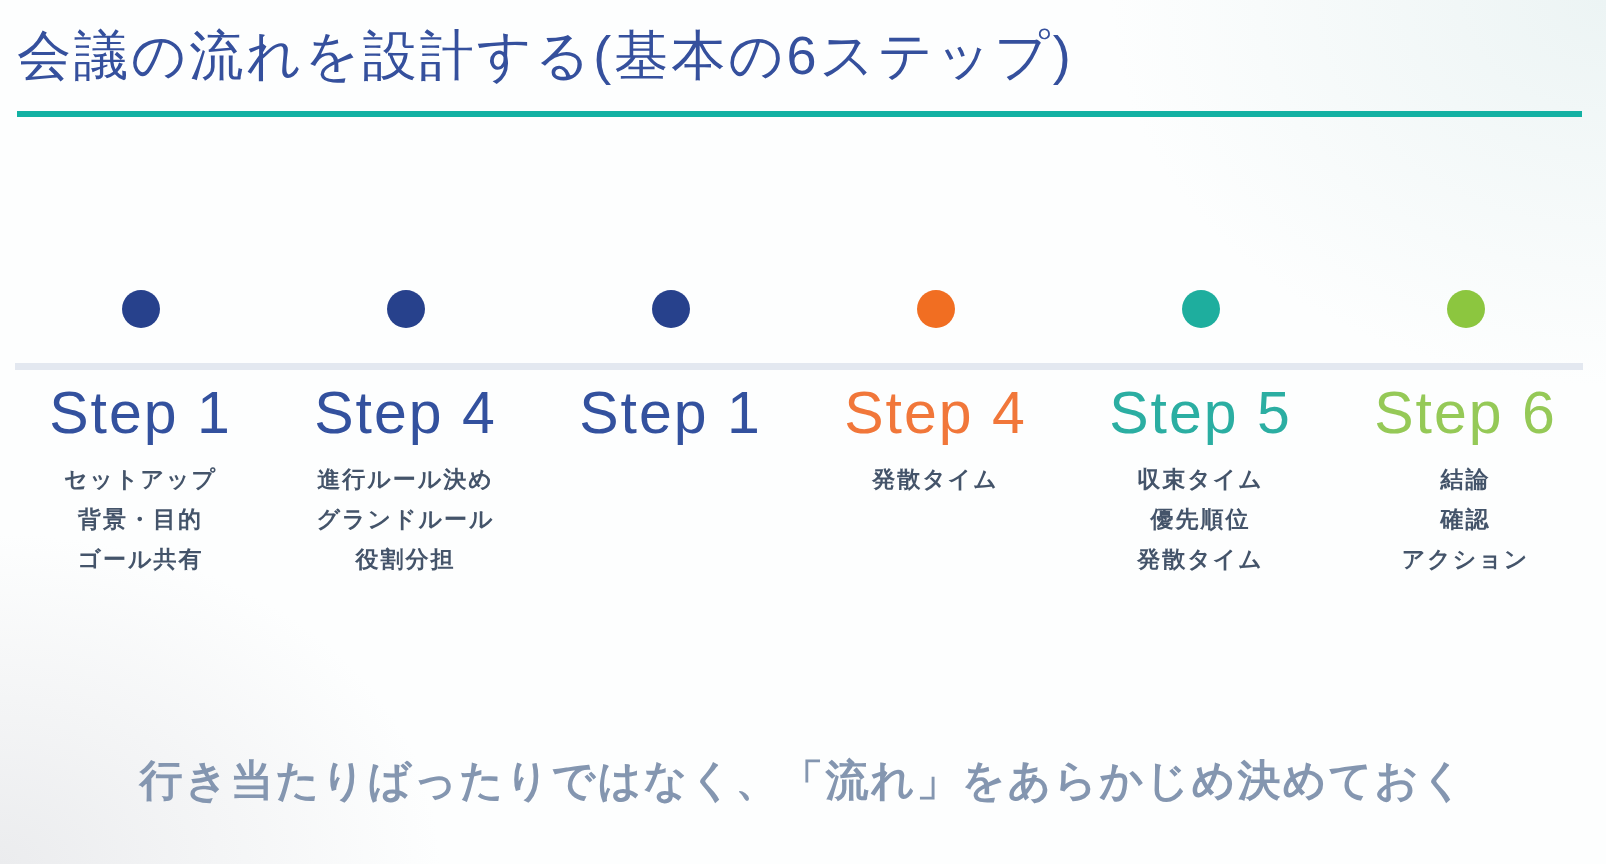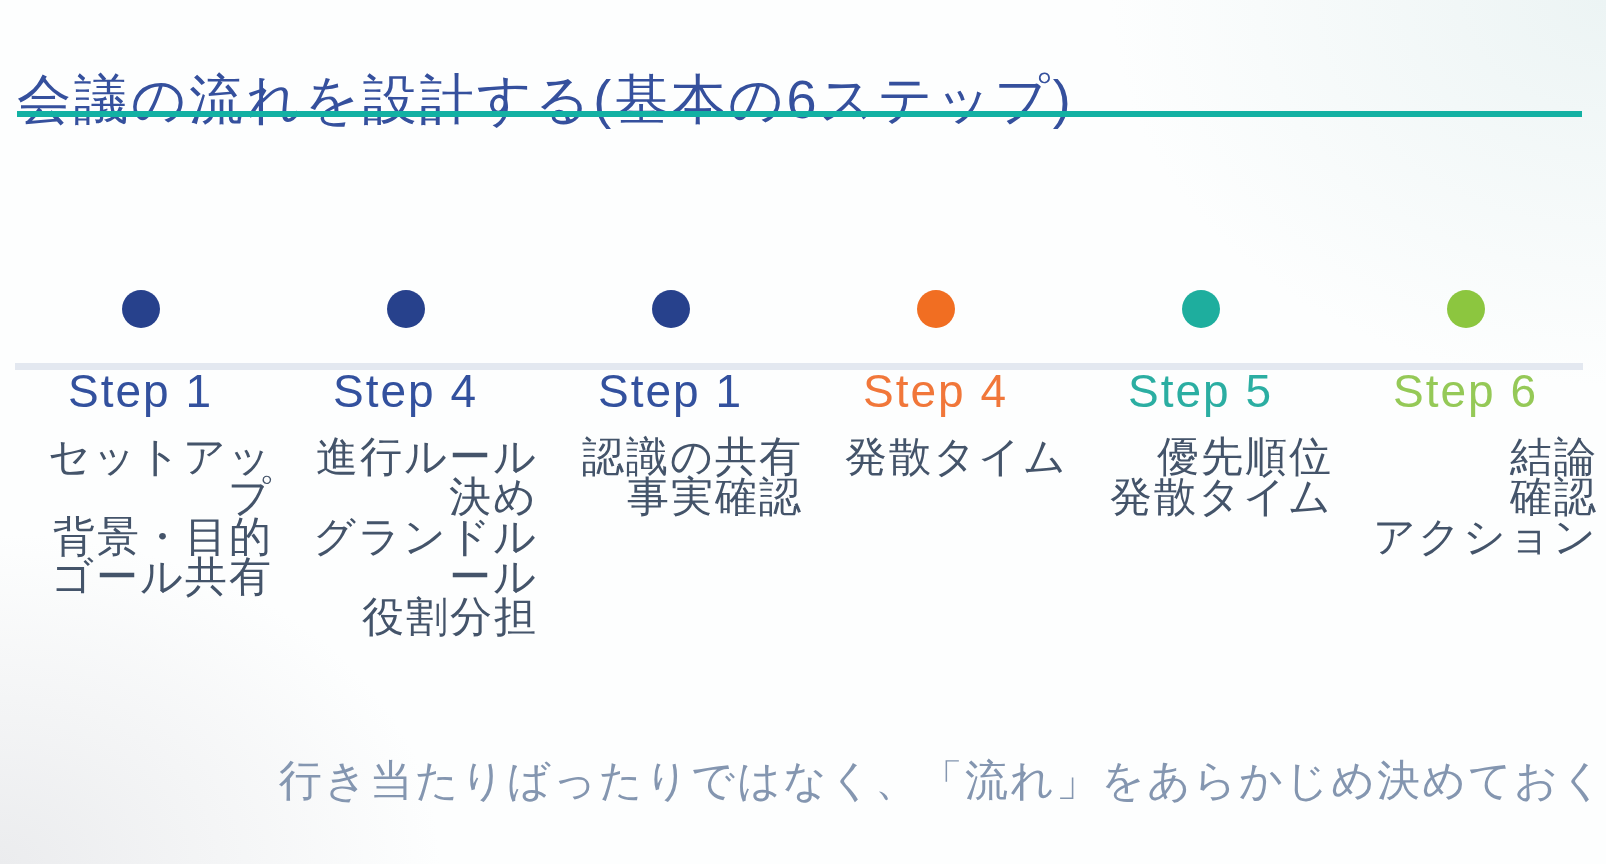--- a/index.html
+++ b/index.html
@@ -11,53 +11,53 @@
     position: relative;
     width: 1606px; height: 864px;
     background:
       radial-gradient(ellipse 900px 700px at 100% 0%, #ecf4f4 0%, rgba(236,244,244,0) 55%),
       radial-gradient(ellipse 800px 600px at 0% 100%, #ebecee 0%, rgba(235,236,238,0) 55%),
       #fdfefe;
   }
   .title {
     position: absolute; left: 17px; top: 20px;
     font-size: 54px; font-weight: 300; letter-spacing: 3px;
-    color: #35509D; white-space: nowrap; margin-top: 44px;
+    color: #35509D; white-space: nowrap;
   }
   .title-rule {
     position: absolute; left: 17px; top: 111px;
     width: 1565px; height: 6px; background: #13B1A3;
   }
   .timeline {
     position: absolute; left: 15px; top: 363px;
     width: 1568px; height: 7px; background: #E3E8F0;
   }
   .steps-row {
     position: absolute; left: 8px; top: 290px;
     width: 1590px; display: flex;
   }
   .step-col { flex: 1 1 0; text-align: center; }
   .dot {
     width: 38px; height: 38px; border-radius: 50%;
     margin: 0 auto;
   }
   .step-label {
-    margin-top: 35px;
-    font-size: 46px; font-weight: 300; letter-spacing: 2px;
+    margin-top: 57px;
+    font-size: 59px; font-weight: 300; letter-spacing: 2px;
     line-height: 56px; white-space: nowrap;
   }
   .step-desc {
     margin-top: 18px;
-    font-size: 42px; font-weight: 400; letter-spacing: 2px;
-    line-height: 40px; color: #44546A; text-align: right;
+    font-size: 23px; font-weight: 700; letter-spacing: 2px;
+    line-height: 40px; color: #44546A;
   }
   .footer {
     position: absolute; left: 0; top: 752px; width: 1606px;
-    text-align: right;
-    font-size: 43px; font-weight: 400; letter-spacing: 2px;
+    text-align: center;
+    font-size: 43px; font-weight: 700; letter-spacing: 2px;
     color: #8496B0; white-space: nowrap;
   }
 </style>
 </head>
 <body>
 
 <div class="slide">
   <div class="title">会議の流れを設計する(基本の6ステップ)</div>
   <div class="title-rule"></div>
   <div class="timeline"></div>
@@ -76,36 +76,33 @@
         <div class="step-label" style="color:#33519E">Step 4</div>
         <div class="step-desc">
           <div class="desc-line">進行ルール決め</div>
           <div class="desc-line">グランドルール</div>
           <div class="desc-line">役割分担</div>
         </div>
       </div>
       <div class="step-col">
         <div class="dot" style="background:#27418C"></div>
         <div class="step-label" style="color:#33519E">Step 1</div>
-        <div class="step-desc">
-          <div class="desc-line">認識の共有</div>
-          <div class="desc-line">事実確認</div>
-        </div>
       </div>
       <div class="step-col">
         <div class="dot" style="background:#F16E22"></div>
         <div class="step-label" style="color:#F1773A">Step 4</div>
         <div class="step-desc">
           <div class="desc-line">発散タイム</div>
         </div>
       </div>
       <div class="step-col">
         <div class="dot" style="background:#1EAE9E"></div>
         <div class="step-label" style="color:#2BAEA2">Step 5</div>
         <div class="step-desc">
+          <div class="desc-line">収束タイム</div>
           <div class="desc-line">優先順位</div>
           <div class="desc-line">発散タイム</div>
         </div>
       </div>
       <div class="step-col">
         <div class="dot" style="background:#8CC63F"></div>
         <div class="step-label" style="color:#95C957">Step 6</div>
         <div class="step-desc">
           <div class="desc-line">結論</div>
           <div class="desc-line">確認</div>

